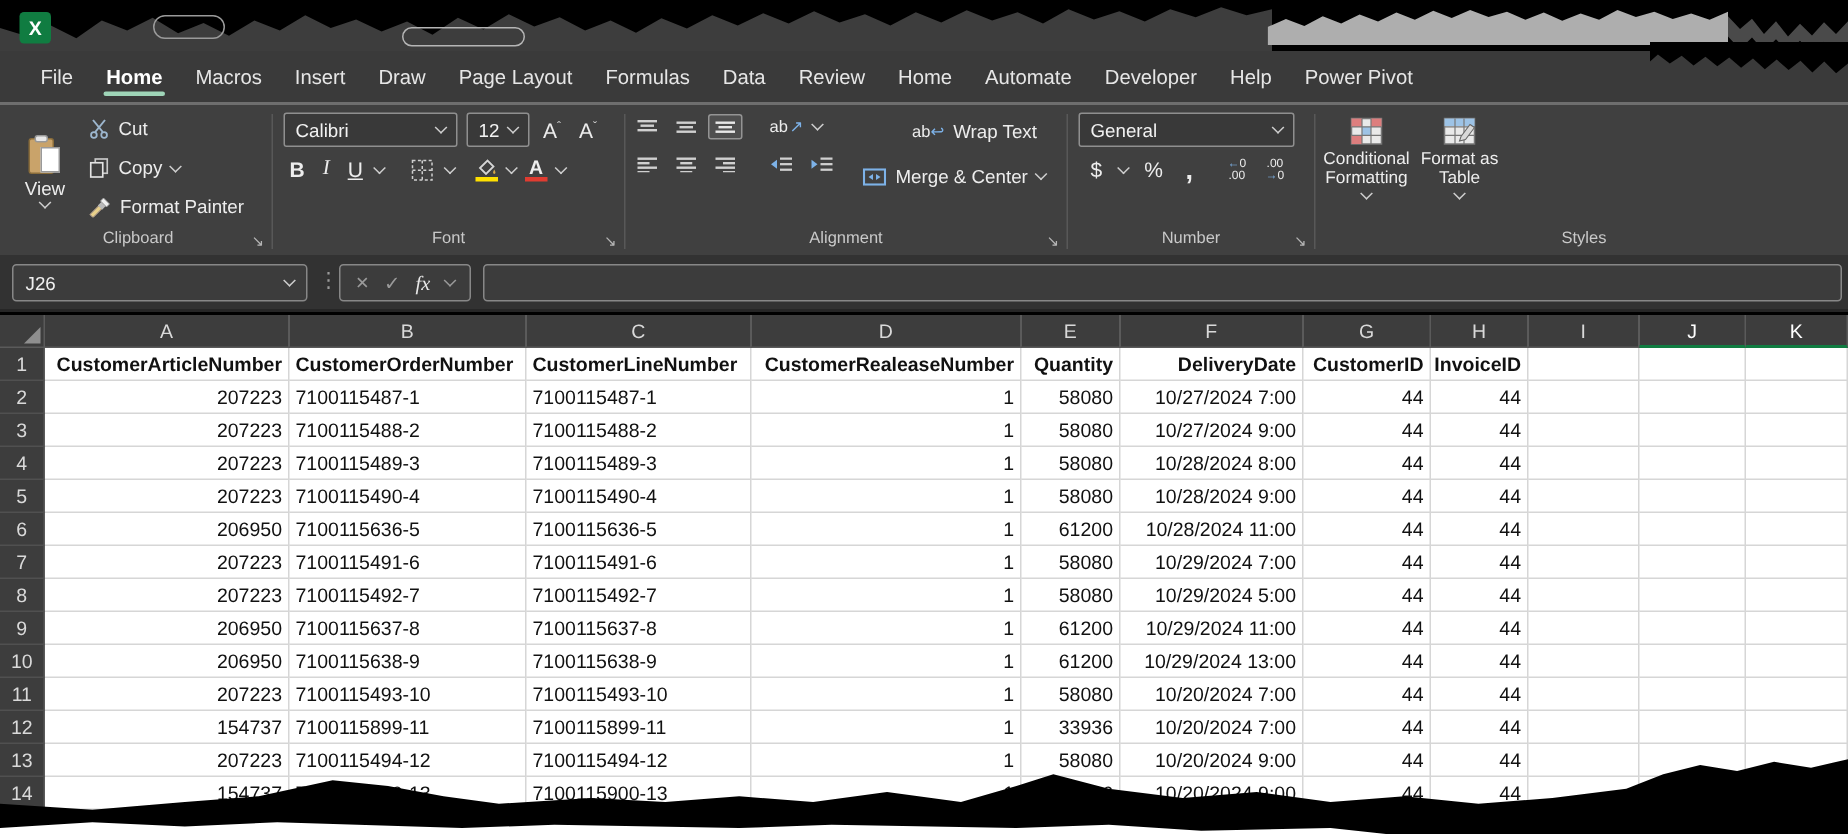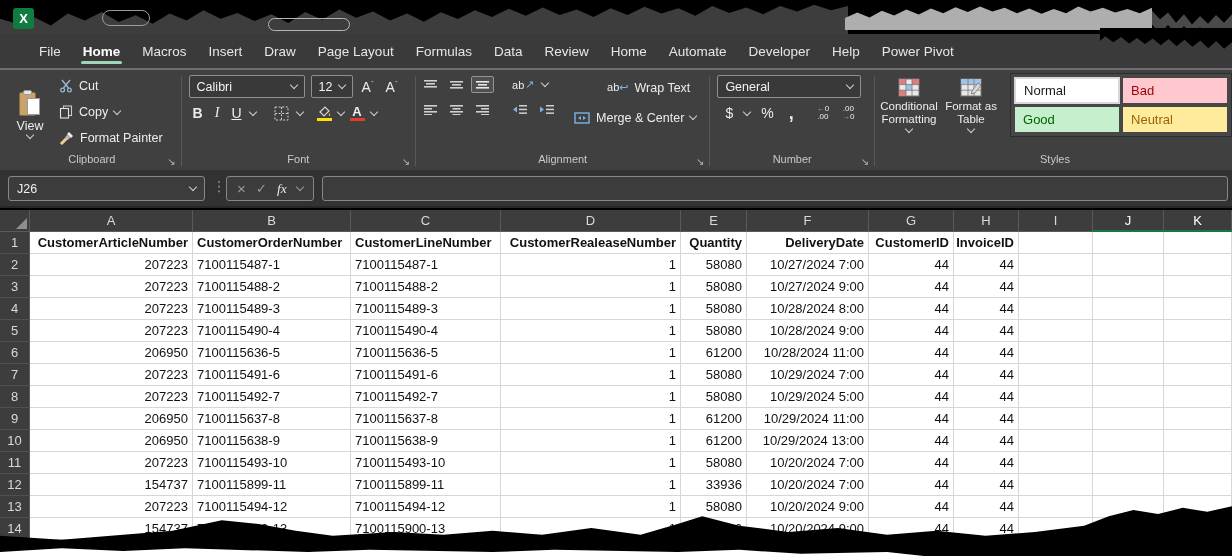--- a/index.html
+++ b/index.html
@@ -26,21 +26,21 @@
     color:#dcdcdc; font-size:12.5px; z-index:8; white-space:nowrap; }
   .pen-icon { width:10px; height:10px; background:#d8d8d8; display:inline-block;
     clip-path:polygon(0 100%,25% 60%,80% 0,100% 18%,42% 78%); }
   .tb-chev { width:7px; height:7px; border-right:1.7px solid #e0e0e0; border-bottom:1.7px solid #e0e0e0;
     display:inline-block; transform:rotate(45deg); margin-top:-4px; }
   .tear-top-right { position:absolute; left:1100px; top:28px; width:132px; height:26px; background:#000; z-index:9;
     clip-path:polygon(0 0,100% 0,100% 55%,94% 80%,88% 50%,82% 78%,76% 48%,70% 72%,64% 45%,58% 70%,52% 42%,46% 66%,40% 40%,34% 62%,28% 38%,22% 60%,16% 35%,10% 55%,4% 32%,0 50%); }
 
   
   .tabs-row { position:absolute; left:0; top:34px; width:1232px; height:34px; background:#3a3a3a;
-    display:flex; padding-left:28px; z-index:4; }
+    display:flex; padding-left:16px; z-index:4; }
   .tab { position:relative; padding:0 11px; height:34px; display:flex; align-items:center;
     color:#e6e6e6; font-size:13.5px; cursor:default; }
   .tab.active { color:#fff; font-weight:bold; }
   .tab.active::after { content:""; position:absolute; left:9px; right:9px; bottom:4px; height:3px;
     border-radius:2px; background:var(--tab_underline); }
 
   
   .ribbon { position:absolute; left:0; top:68px; width:1232px; height:102px; background:#404040;
     border-top:2px solid #6e6e6e; display:flex; padding:3px 0 0 6px; z-index:3; }
   .rgroup { display:flex; flex-direction:column; }
@@ -429,26 +429,20 @@
             <rect x="1" y="1" width="20" height="5" fill="#9dc3e6"></rect>
             <line x1="8" y1="1" x2="8" y2="18" stroke="#777" stroke-width="0.8"></line>
               <line x1="14" y1="1" x2="14" y2="18" stroke="#777" stroke-width="0.8"></line>
             <line x1="1" y1="6.6" x2="21" y2="6.6" stroke="#777" stroke-width="0.8"></line>
               <line x1="1" y1="12.2" x2="21" y2="12.2" stroke="#777" stroke-width="0.8"></line>
             <polygon points="12,13 18,5 21,7 15,15 11,16" fill="#d9d9d9" stroke="#666" stroke-width="0.7"></polygon>
           </svg>
           <span style="width:58px;">Format as Table</span>
           <span class="chev"></span>
         </div>
-        <div class="style-gallery">
-            <div class="style-cell sel" style="background: rgb(255, 255, 255); color: rgb(26, 26, 26);">Normal</div>
-            <div class="style-cell" style="background: rgb(255, 199, 206); color: rgb(156, 0, 6);">Bad</div>
-            <div class="style-cell" style="background: rgb(198, 239, 206); color: rgb(0, 97, 0);">Good</div>
-            <div class="style-cell" style="background: rgb(255, 235, 156); color: rgb(156, 101, 0);">Neutral</div>
-          </div>
       </div>
       <div class="rgroup-label">
         <span>Styles</span>
       </div>
     </div>
   </div>
 
   <div class="formula-row">
     <div class="fbox namebox">
       <span>J26</span>

